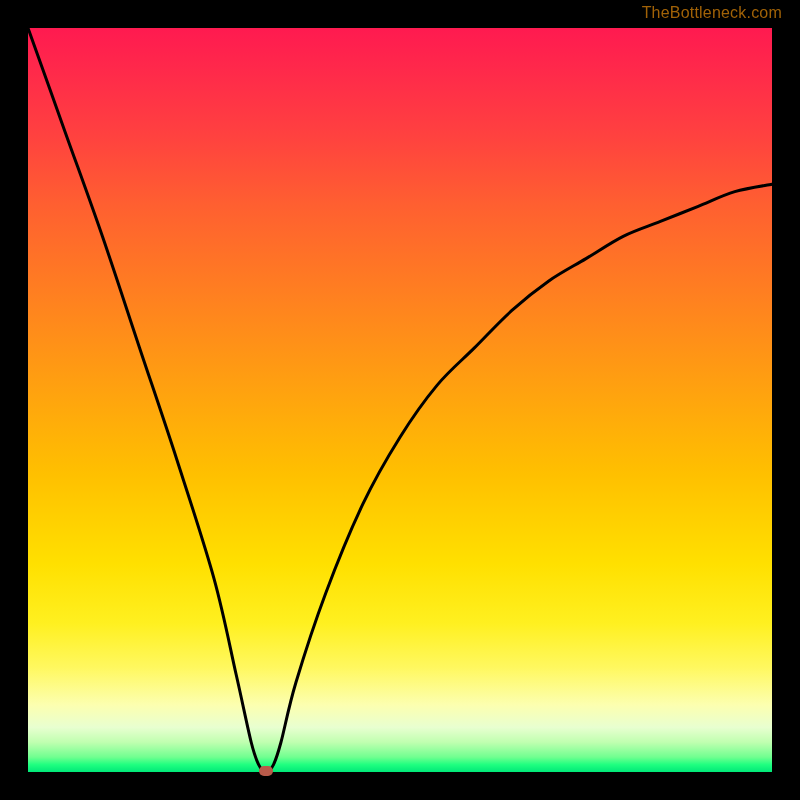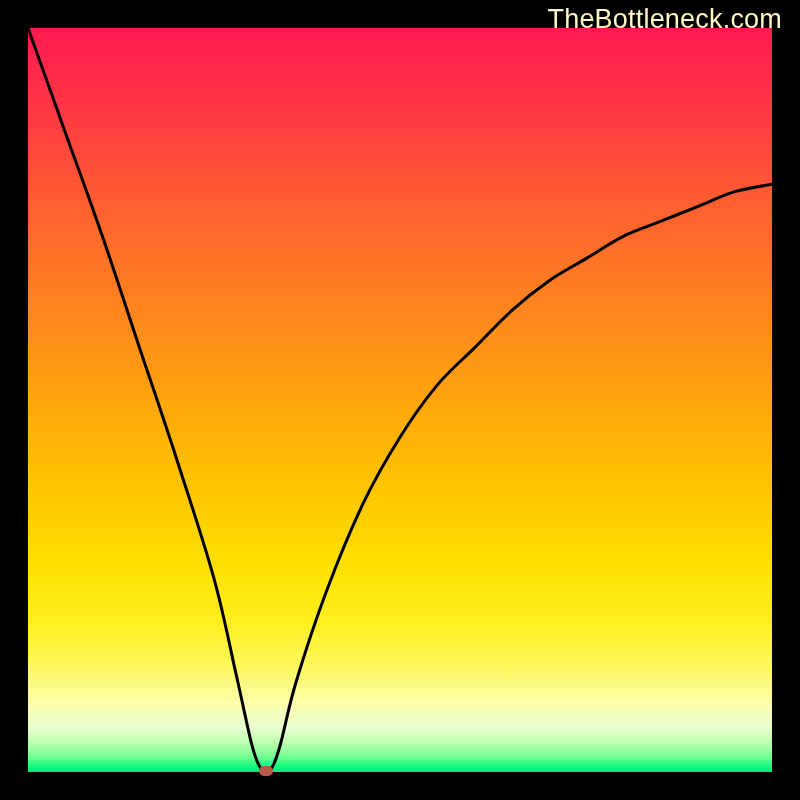--- a/index.html
+++ b/index.html
@@ -32,22 +32,22 @@
       #e8ffd0 94%,
       #c0ffb0 96%,
       #70ff90 98%,
       #20ff80 99%,
       #00e878 100%);
   }
   .watermark {
     position: absolute;
     top: 4px;
     right: 18px;
-    font-size: 27px;
-    color: #fef9c3;
+    font-size: 16px;
+    color: #a16207;
     letter-spacing: 0.2px;
     font-weight: 500;
   }
   svg.curve {
     position: absolute;
     left: 0;
     top: 0;
     width: 744px;
     height: 744px;
     overflow: visible;

